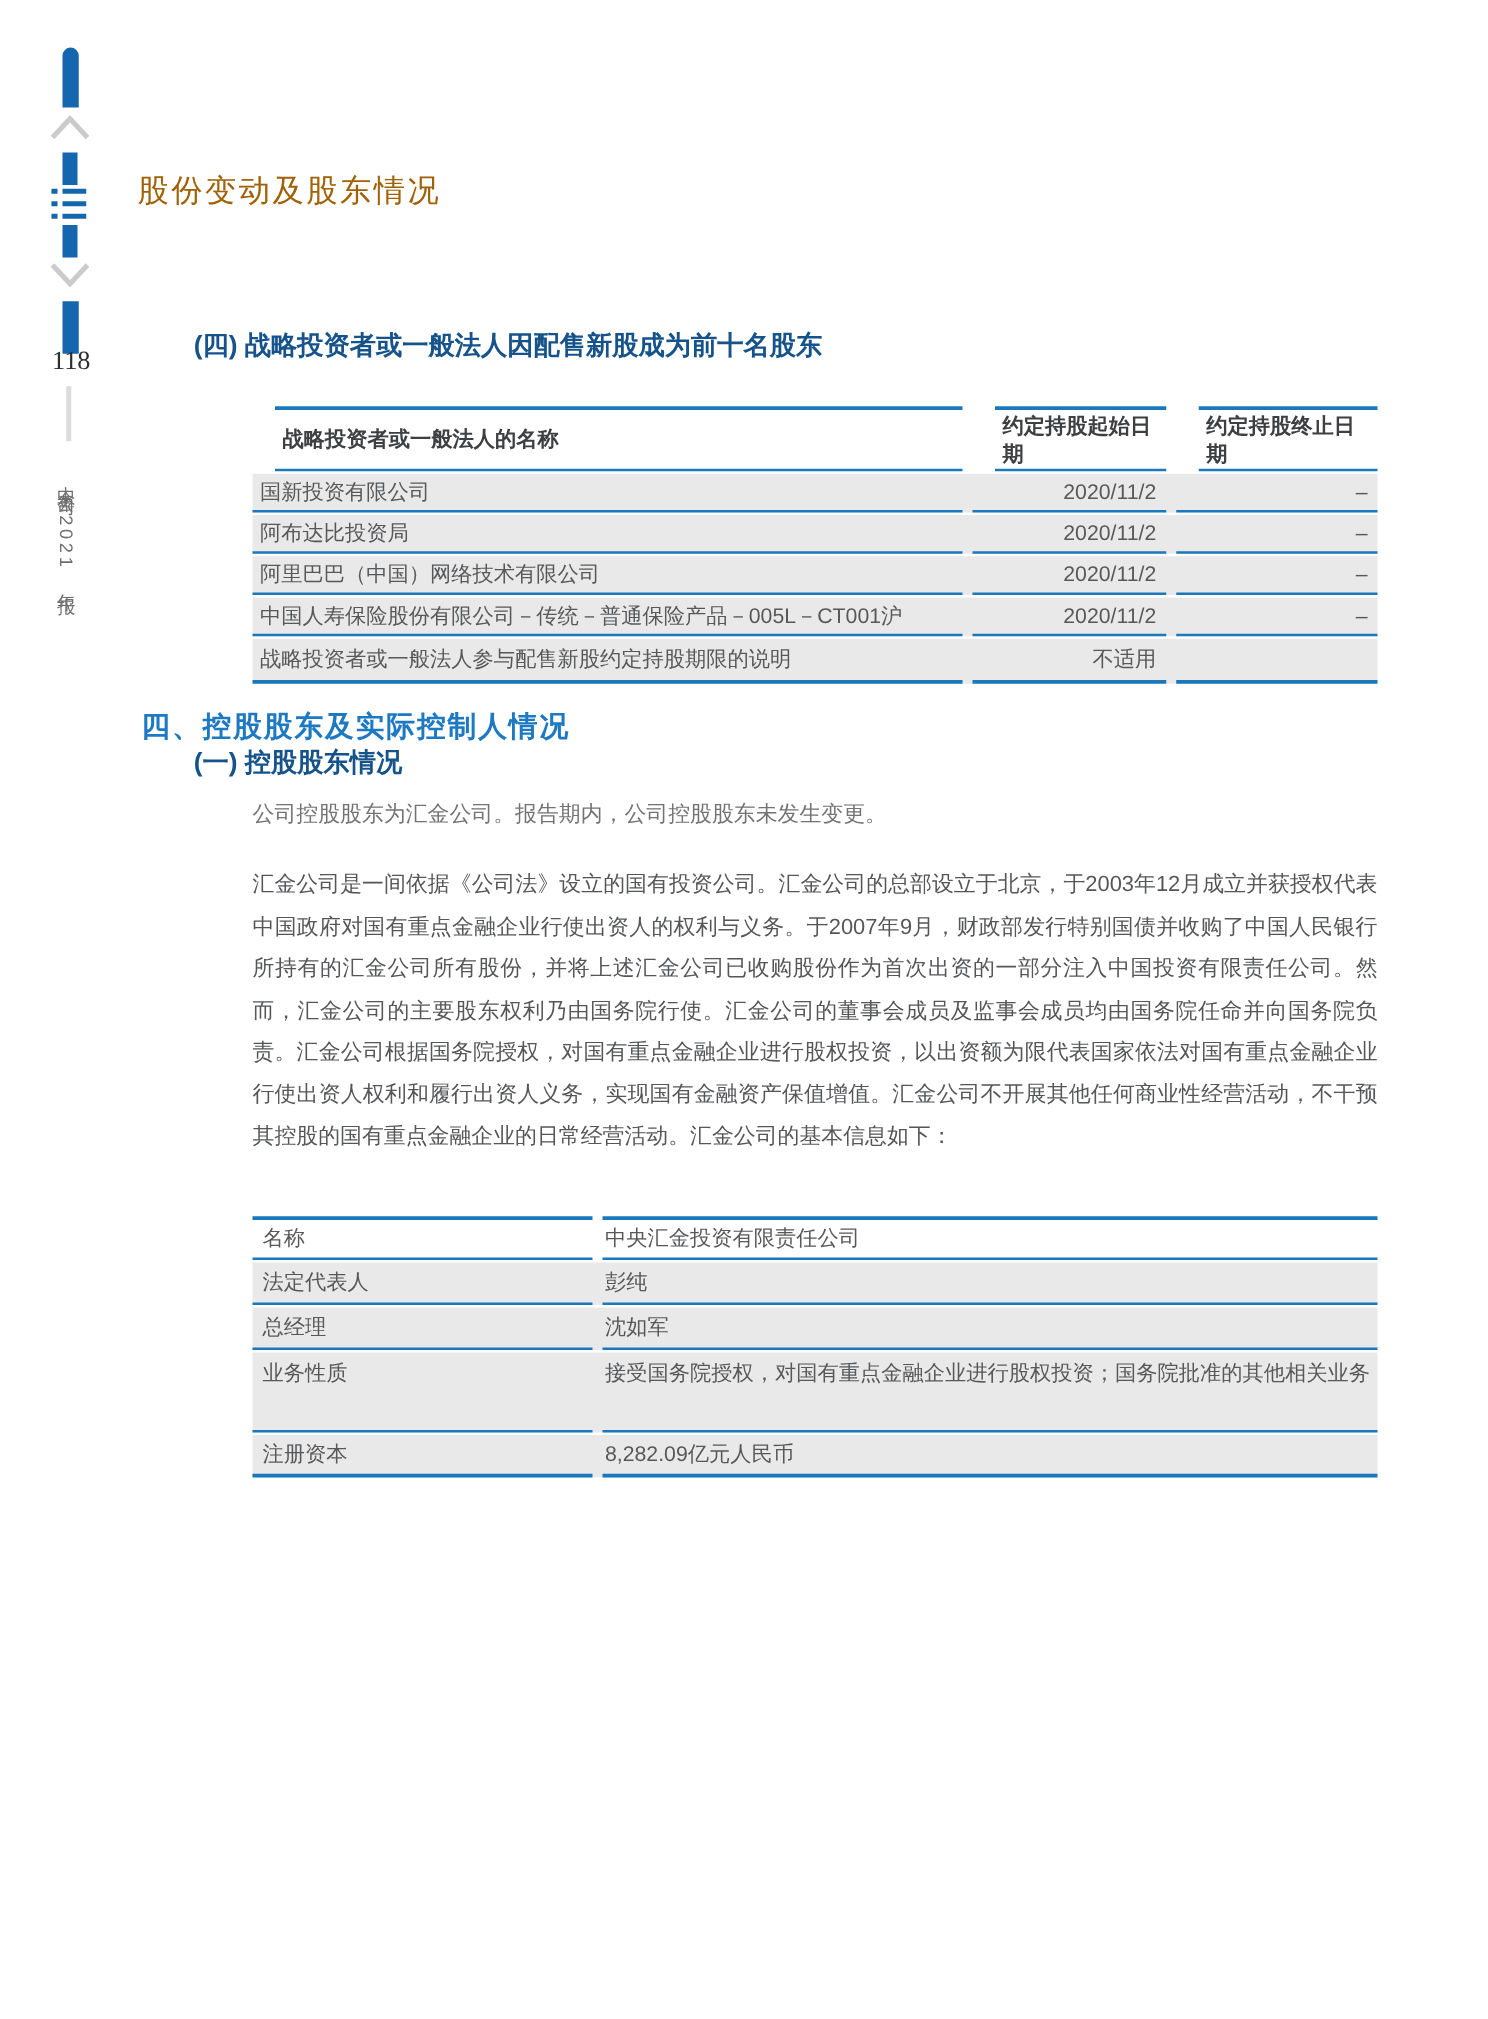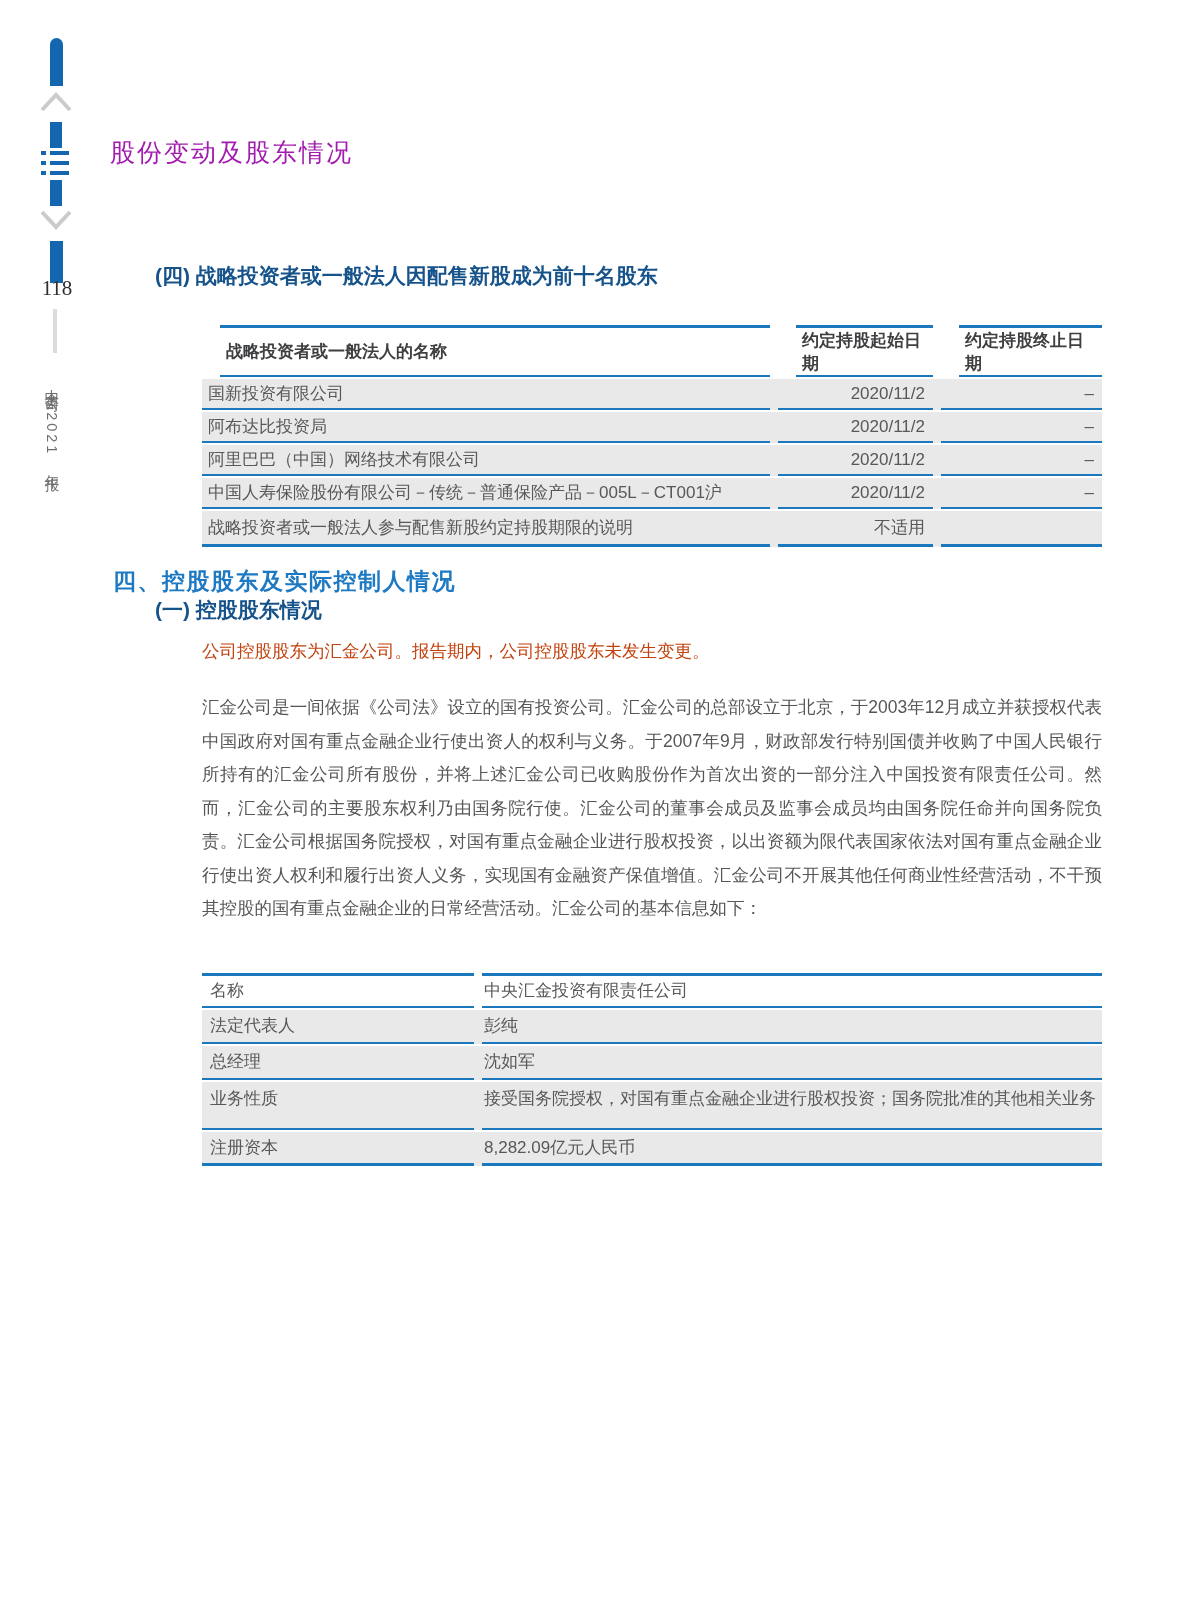--- a/index.html
+++ b/index.html
@@ -15,26 +15,26 @@
   .menu-ic   { left:41px; top:150px; }
   .sq2       { left:50px; top:180px; width:12px; height:26px; background:#1467ae; }
   .chev-down { left:39px; top:210px; }
   .bar-bot   { left:50px; top:241px; width:13px; height:42px; background:#1467ae; }
   .page-num  { left:36px; top:276px; width:42px; text-align:center;
                font-family:"Liberation Serif", serif; font-size:21px; color:#2e2e2e; }
   .pn-rule   { left:53px; top:309px; width:4px; height:44px; background:#dcdcdc; }
   .spine     { left:42px; top:378px; writing-mode:vertical-rl; text-orientation:mixed;
                font-size:14.5px; color:#6e6e6e; letter-spacing:3px; }
   .run-head  { left:110px; top:136px; font-family:"Liberation Serif", serif;
-               font-size:25px; color:#a21caf; letter-spacing:2px; }
+               font-size:25px; color:#a16207; letter-spacing:2px; }
   
   .h-sub4 { left:155px; top:262px; font-size:21px; font-weight:bold; color:#16538a; }
   .h-sec4 { left:113px; top:566px; font-size:23px; font-weight:bold; color:#1e79c3; letter-spacing:1.5px; }
   .h-sub1 { left:155px; top:596px; font-size:21px; font-weight:bold; color:#16538a; }
-  .p-intro { left:202px; top:639px; width:900px; font-size:17.5px; color:#c2410c; }
+  .p-intro { left:202px; top:639px; width:900px; font-size:17.5px; color:#737373; }
   .p-body  { left:202px; top:691px; width:900px; font-size:17.5px; line-height:33.5px;
              text-align:justify; color:#555658; }
   
   .t1 { left:202px; top:325px; width:900px; }
   .t1 .row { display:grid; grid-template-columns:568px 155px 161px; column-gap:8px; margin-bottom:2px; }
   .t1 .row > div { box-sizing:border-box; display:flex; align-items:center;
                    font-size:17px; color:#57585a; padding-left:6px; }
   .t1 .head > div { border-top:3px solid #1b78bc; border-bottom:2px solid #1b78bc;
                     height:52px; font-weight:bold; color:#3e3f41;margin-left:18px; }
   .t1 .data { background:#e9e9e9; }
@@ -44,21 +44,21 @@
   
   .t2 { left:202px; top:973px; width:900px; }
   .t2 .row { display:grid; grid-template-columns:272px 620px; column-gap:8px; margin-bottom:2px; }
   .t2 .row > div { box-sizing:border-box; display:flex; align-items:center;
                    font-size:17px; color:#57585a; line-height:30px; }
   .t2 .lbl { padding-left:8px; }
   .t2 .val { padding-left:2px; }
   .t2 .head > div { border-top:3px solid #1b78bc; border-bottom:2px solid #1b78bc; height:35px; background:#ffffff; }
   .t2 .data { background:#e9e9e9; }
   .t2 .data > div { border-bottom:2px solid #1b78bc; height:34px; }
-  .t2 .tall > div { height:48px; align-items:flex-start; padding-top:2px; }
+  .t2 .tall > div { height:64px; align-items:flex-start; padding-top:2px; }
   .t2 .last > div { border-bottom:3px solid #1b78bc; }
 </style>
 </head>
 <body>
 
 <div class="page">
 
   <div class="abs bar-top"></div>
   <svg class="abs chev-up" width="34" height="20" viewBox="0 0 34 20">
     <polyline points="3,18 17,3 31,18" fill="none" stroke="#cbcbcb" stroke-width="4"></polyline>

